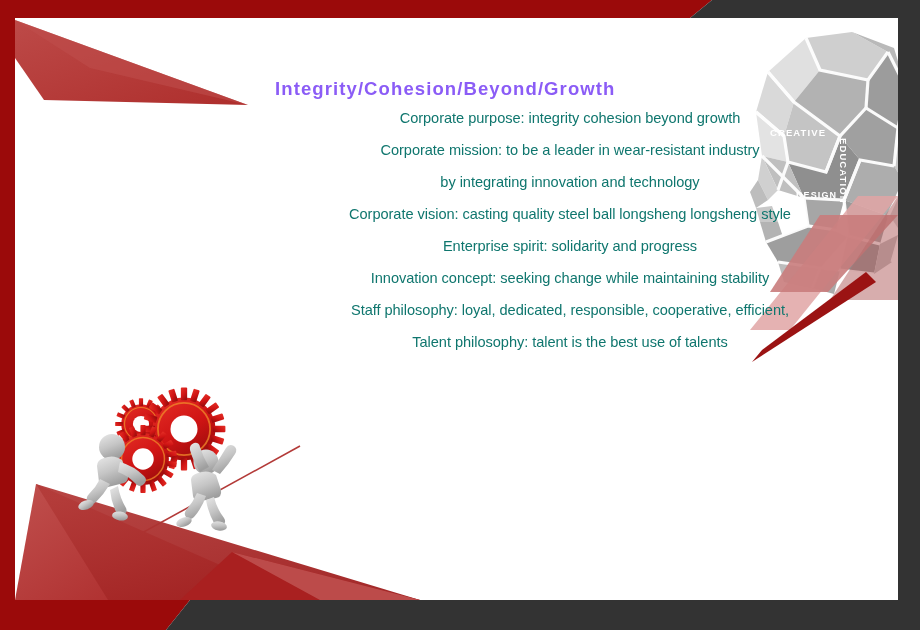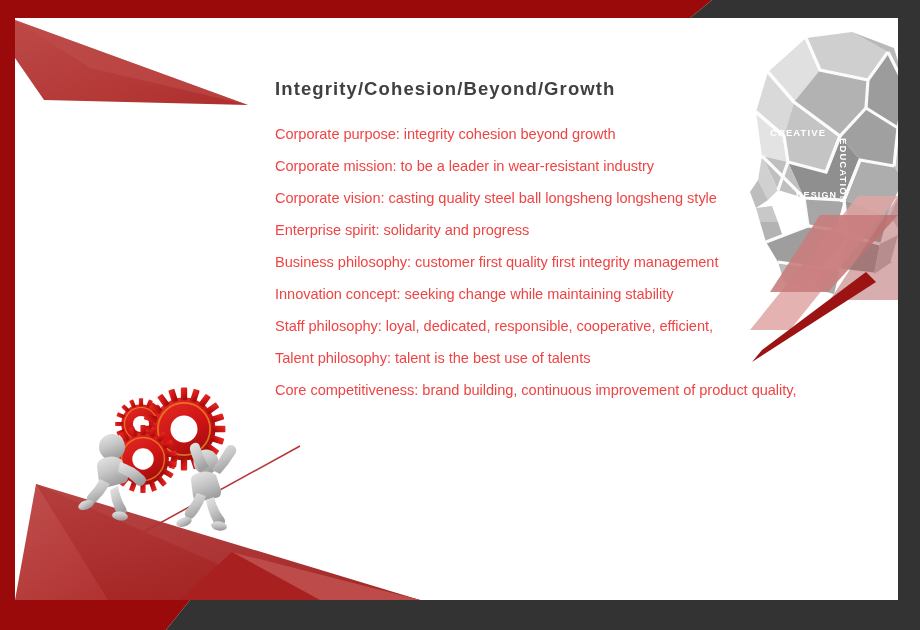--- a/index.html
+++ b/index.html
@@ -29,31 +29,32 @@
   }
   
   #content{
     position:absolute;
     left:275px; top:78px;
     width:590px;
   }
   #headline{
     font-size:18.5px;
     font-weight:bold;
-    color:#404040;
+    color:#8b5cf6;
     letter-spacing:1.1px;
-    margin-bottom:18px;
+    margin-bottom:2px;
     white-space:nowrap;
   }
   .body-line{
     font-size:14.6px;
-    color:#ef4444;
+    color:#0f766e;
     line-height:32px;
     white-space:nowrap;
     letter-spacing:-0.05px;
+    text-align:center;
   }
   
   .head-label{
     font-family:"Liberation Sans", sans-serif;
     font-weight:bold;
     fill:#ffffff;
   }
 </style>
 </head>
 <body>
@@ -286,27 +287,26 @@
         </g>
       </g>
 
     </g>
   </svg>
 
   <div id="content">
     <div id="headline">Integrity/Cohesion/Beyond/Growth</div>
     <div class="body-line">Corporate purpose: integrity cohesion beyond growth</div>
     <div class="body-line">Corporate mission: to be a leader in wear-resistant industry</div>
+    <div class="body-line">by integrating innovation and technology</div>
     <div class="body-line">Corporate vision: casting quality steel ball longsheng longsheng style</div>
     <div class="body-line">Enterprise spirit: solidarity and progress</div>
-    <div class="body-line">Business philosophy: customer first quality first integrity management</div>
     <div class="body-line">Innovation concept: seeking change while maintaining stability</div>
     <div class="body-line">Staff philosophy: loyal, dedicated, responsible, cooperative, efficient,</div>
     <div class="body-line">Talent philosophy: talent is the best use of talents</div>
-    <div class="body-line">Core competitiveness: brand building, continuous improvement of product quality,</div>
   </div>
 
   <svg class="frame-svg" viewBox="0 0 920 630">
 
     <polygon points="0,0 712,0 690,18 0,18" fill="#9b0a0a"></polygon>
     <polygon points="712,0 920,0 920,18 690,18" fill="#333333"></polygon>
 
     <rect x="0" y="0" width="15" height="630" fill="#9b0a0a"></rect>
 
     <rect x="898" y="0" width="22" height="630" fill="#333333"></rect>

